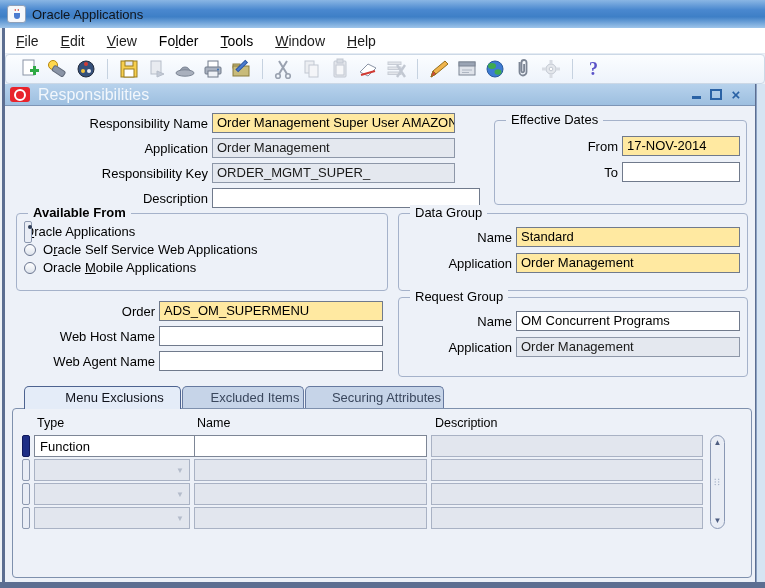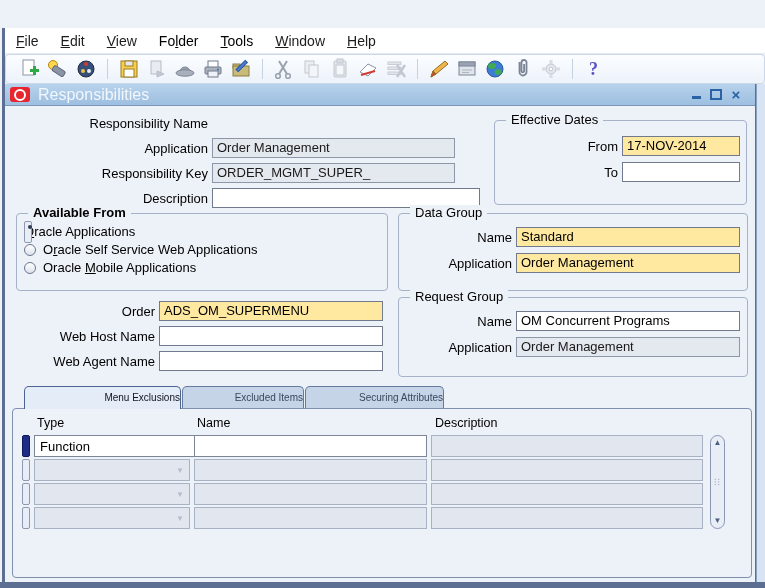--- a/index.html
+++ b/index.html
@@ -39,41 +39,50 @@
   .field.ro{background:#e4e8ef;border-color:#8d97a8;color:#1a1a1a;}
   .group{position:absolute;border:1px solid #a5b2ca;border-radius:4px;box-sizing:border-box;}
   .legend{position:absolute;top:-9px;left:11px;background:#edf1f8;padding:0 5px;font-size:13px;white-space:nowrap;}
   .legend.bold{font-weight:bold;}
   
   .radiorow{position:absolute;display:flex;align-items:center;gap:7px;}
   .radio{width:12px;height:12px;border-radius:50%;border:1px solid #6b7690;background:linear-gradient(#ffffff,#dde3ec);position:relative;box-sizing:border-box;}
   .radio.sel::after{content:"";position:absolute;left:3px;top:3px;width:4px;height:4px;border-radius:50%;background:#2d3c55;}
   .radiolbl{font-size:13px;}
   
-  .tab{position:absolute;top:386px;height:23px;border:1px solid #66799f;border-bottom:none;border-radius:5px 5px 0 0;text-align:right;line-height:22px;font-size:10px;box-sizing:border-box;background:#c6d4e8;color:#3a475d;padding-left:24px;}
+  .tab{position:absolute;top:386px;height:23px;border:1px solid #66799f;border-bottom:none;border-radius:5px 5px 0 0;text-align:center;line-height:22px;font-size:13px;box-sizing:border-box;background:#c6d4e8;color:#3a475d;padding-left:24px;}
   .tab.active{background:#e4ecf8;color:#10131c;z-index:2;border-color:#4d6390;}
   .panel{position:absolute;left:12px;top:408px;width:740px;height:170px;border:1px solid #7e90ad;border-radius:4px;background:#edf1f8;box-sizing:border-box;}
   .colhdr{position:absolute;top:7px;font-size:12.5px;color:#000;}
   .sel{position:absolute;width:8px;height:22px;border:1px solid #8d99b0;background:#e9edf5;border-radius:2px;box-sizing:border-box;}
   .sel.current{background:#1e2e85;border-color:#10195c;}
   .cell{position:absolute;height:22px;border:1px solid #7d8696;background:#fff;font-size:13px;padding:2px 5px;box-sizing:border-box;white-space:nowrap;overflow:hidden;}
   .cell.dis{background:#e2e6ee;border-color:#a9b2c4;}
   .dd{display:flex;align-items:center;justify-content:space-between;}
   .dd .arr{font-size:8px;color:#4d5972;margin-left:4px;}
   .dd.dis .arr{color:#b4bccb;}
   .vscroll{position:absolute;width:15px;border:1px solid #8a98b4;border-radius:8px;background:#e9edf5;box-sizing:border-box;display:flex;flex-direction:column;align-items:center;justify-content:space-between;padding:3px 0;}
   .vscroll .sarr{font-size:8px;color:#4d5d80;line-height:8px;}
   .vscroll .grip{font-size:9px;color:#9aa7bf;letter-spacing:1px;line-height:9px;}
   u{text-decoration:underline;}
 </style>
 </head>
 <body>
 
 <div id="root">
 
+  <div class="titlebar">
+    <span class="javaicon">
+      <svg width="12" height="12" viewBox="0 0 12 12">
+          <path d="M3 5 h6 v3 a3 3 0 0 1 -6 0 Z" fill="#4a7bd0"></path>
+          <path d="M4 3 q1 -1 0 -2 M7 3 q1 -1 0 -2" stroke="#d8433a" fill="none" stroke-width="1"></path>
+        </svg>
+    </span>
+    <span class="apptitle">Oracle Applications</span>
+  </div>
 
   <div class="menubar">
     <span class="menuitem"><u>F</u>ile</span>
     <span class="menuitem"><u>E</u>dit</span>
     <span class="menuitem"><u>V</u>iew</span>
     <span class="menuitem disabled">Fo<u>l</u>der</span>
     <span class="menuitem disabled"><u>T</u>ools</span>
     <span class="menuitem"><u>W</u>indow</span>
     <span class="menuitem"><u>H</u>elp</span>
   </div>
@@ -232,20 +241,21 @@
       <span class="winbtn wb-max">
           <i></i>
         </span>
       <span class="winbtn wb-close">×</span>
     </span>
   </div>
 
   <div class="formbody"></div>
 
   <div class="lbl" style="left:20px;top:116px;width:188px;">Responsibility Name</div>
+  <div class="field req" style="left:212px;top:113px;width:243px;">Order Management Super User AMAZON</div>
 
   <div class="lbl" style="left:20px;top:141px;width:188px;">Application</div>
   <div class="field ro" style="left:212px;top:138px;width:243px;">Order Management</div>
 
   <div class="lbl" style="left:20px;top:166px;width:188px;">Responsibility Key</div>
   <div class="field ro" style="left:212px;top:163px;width:243px;">ORDER_MGMT_SUPER_</div>
 
   <div class="lbl" style="left:20px;top:191px;width:188px;">Description</div>
   <div class="field" style="left:212px;top:188px;width:268px;"></div>
 

